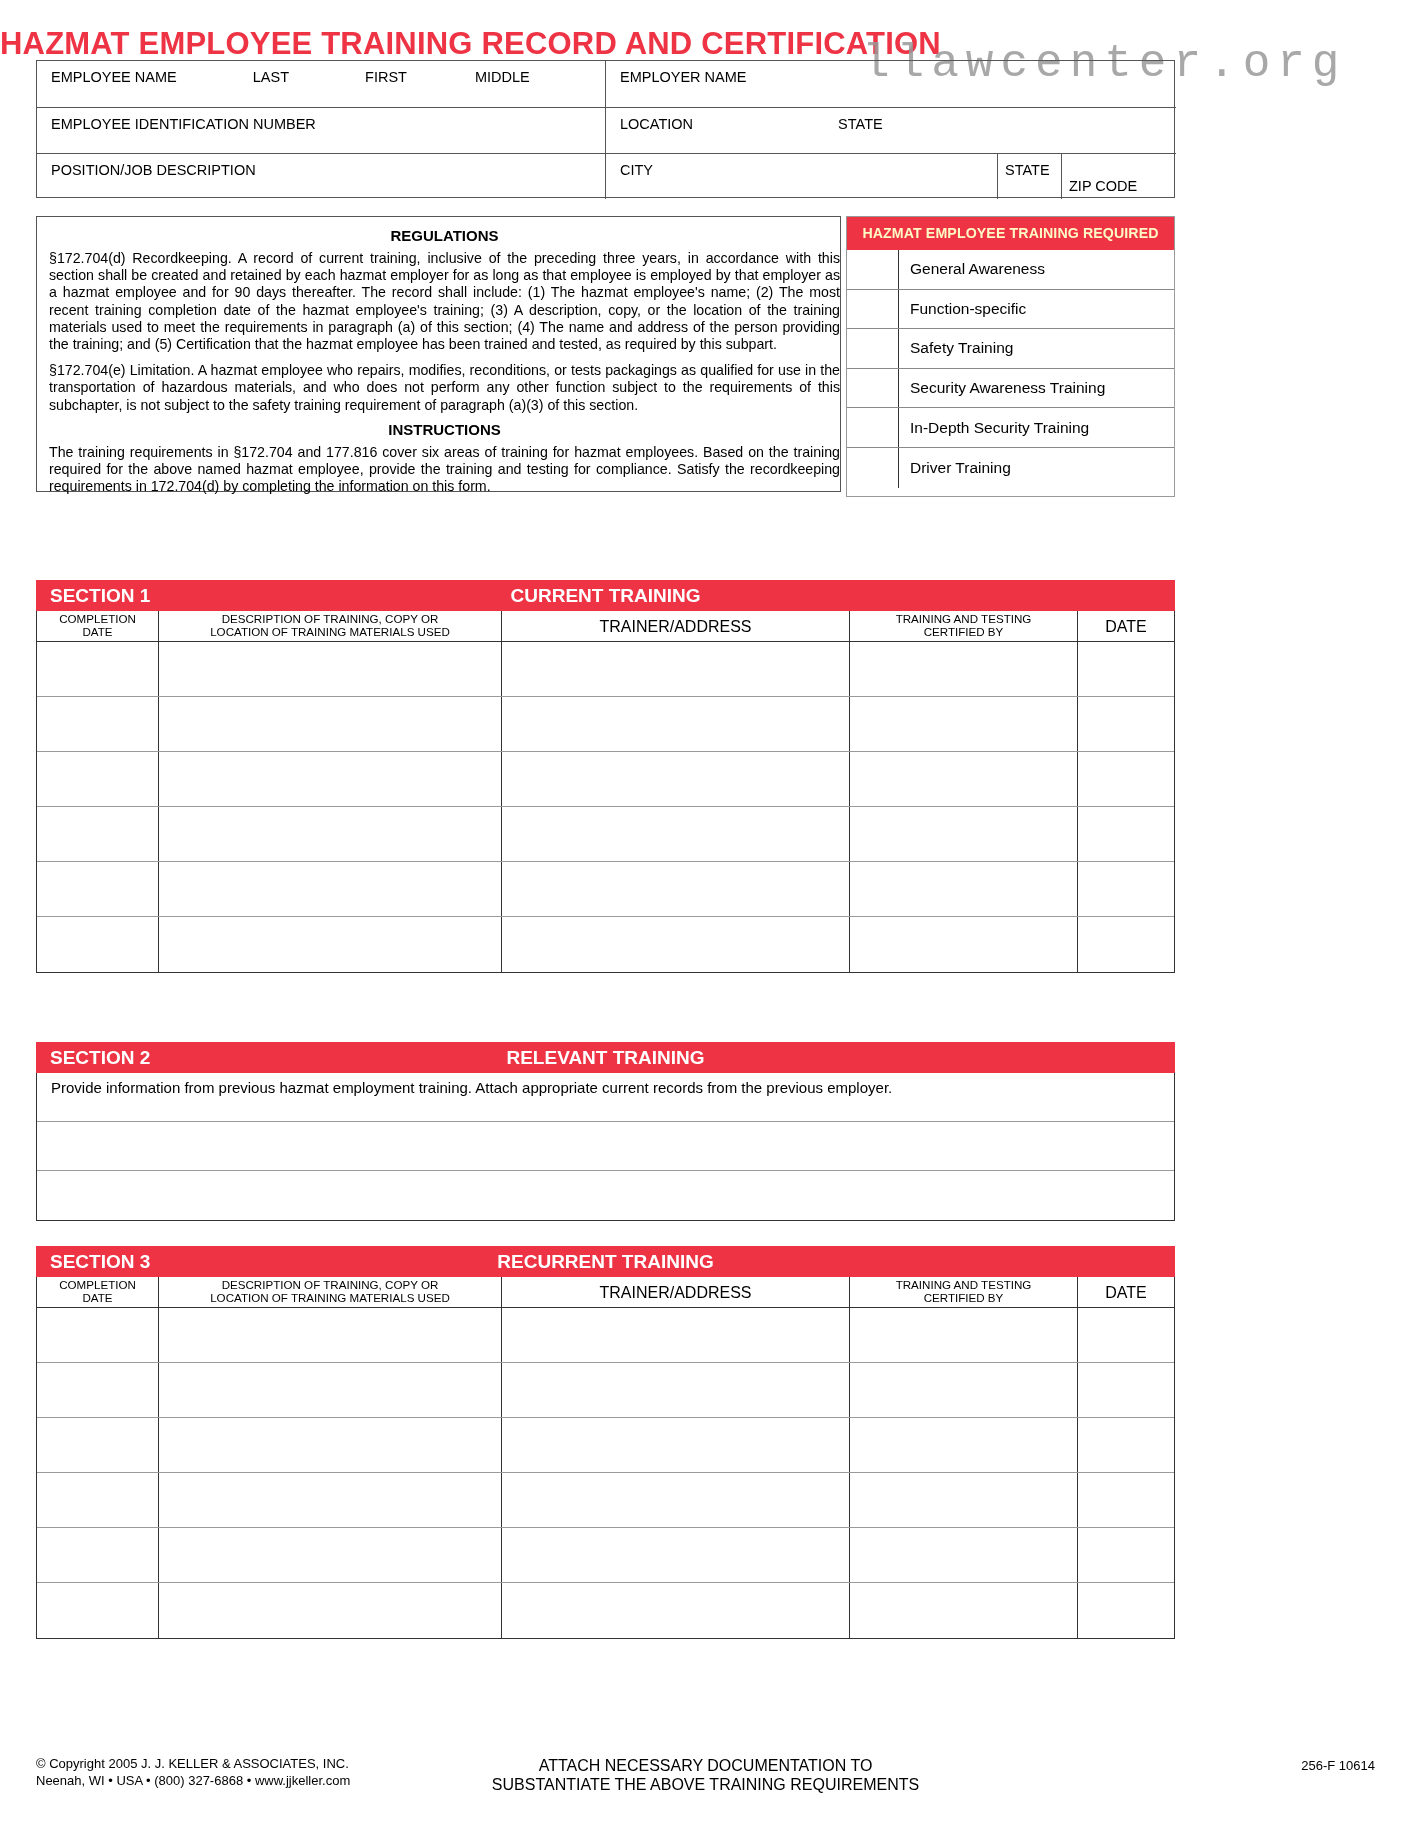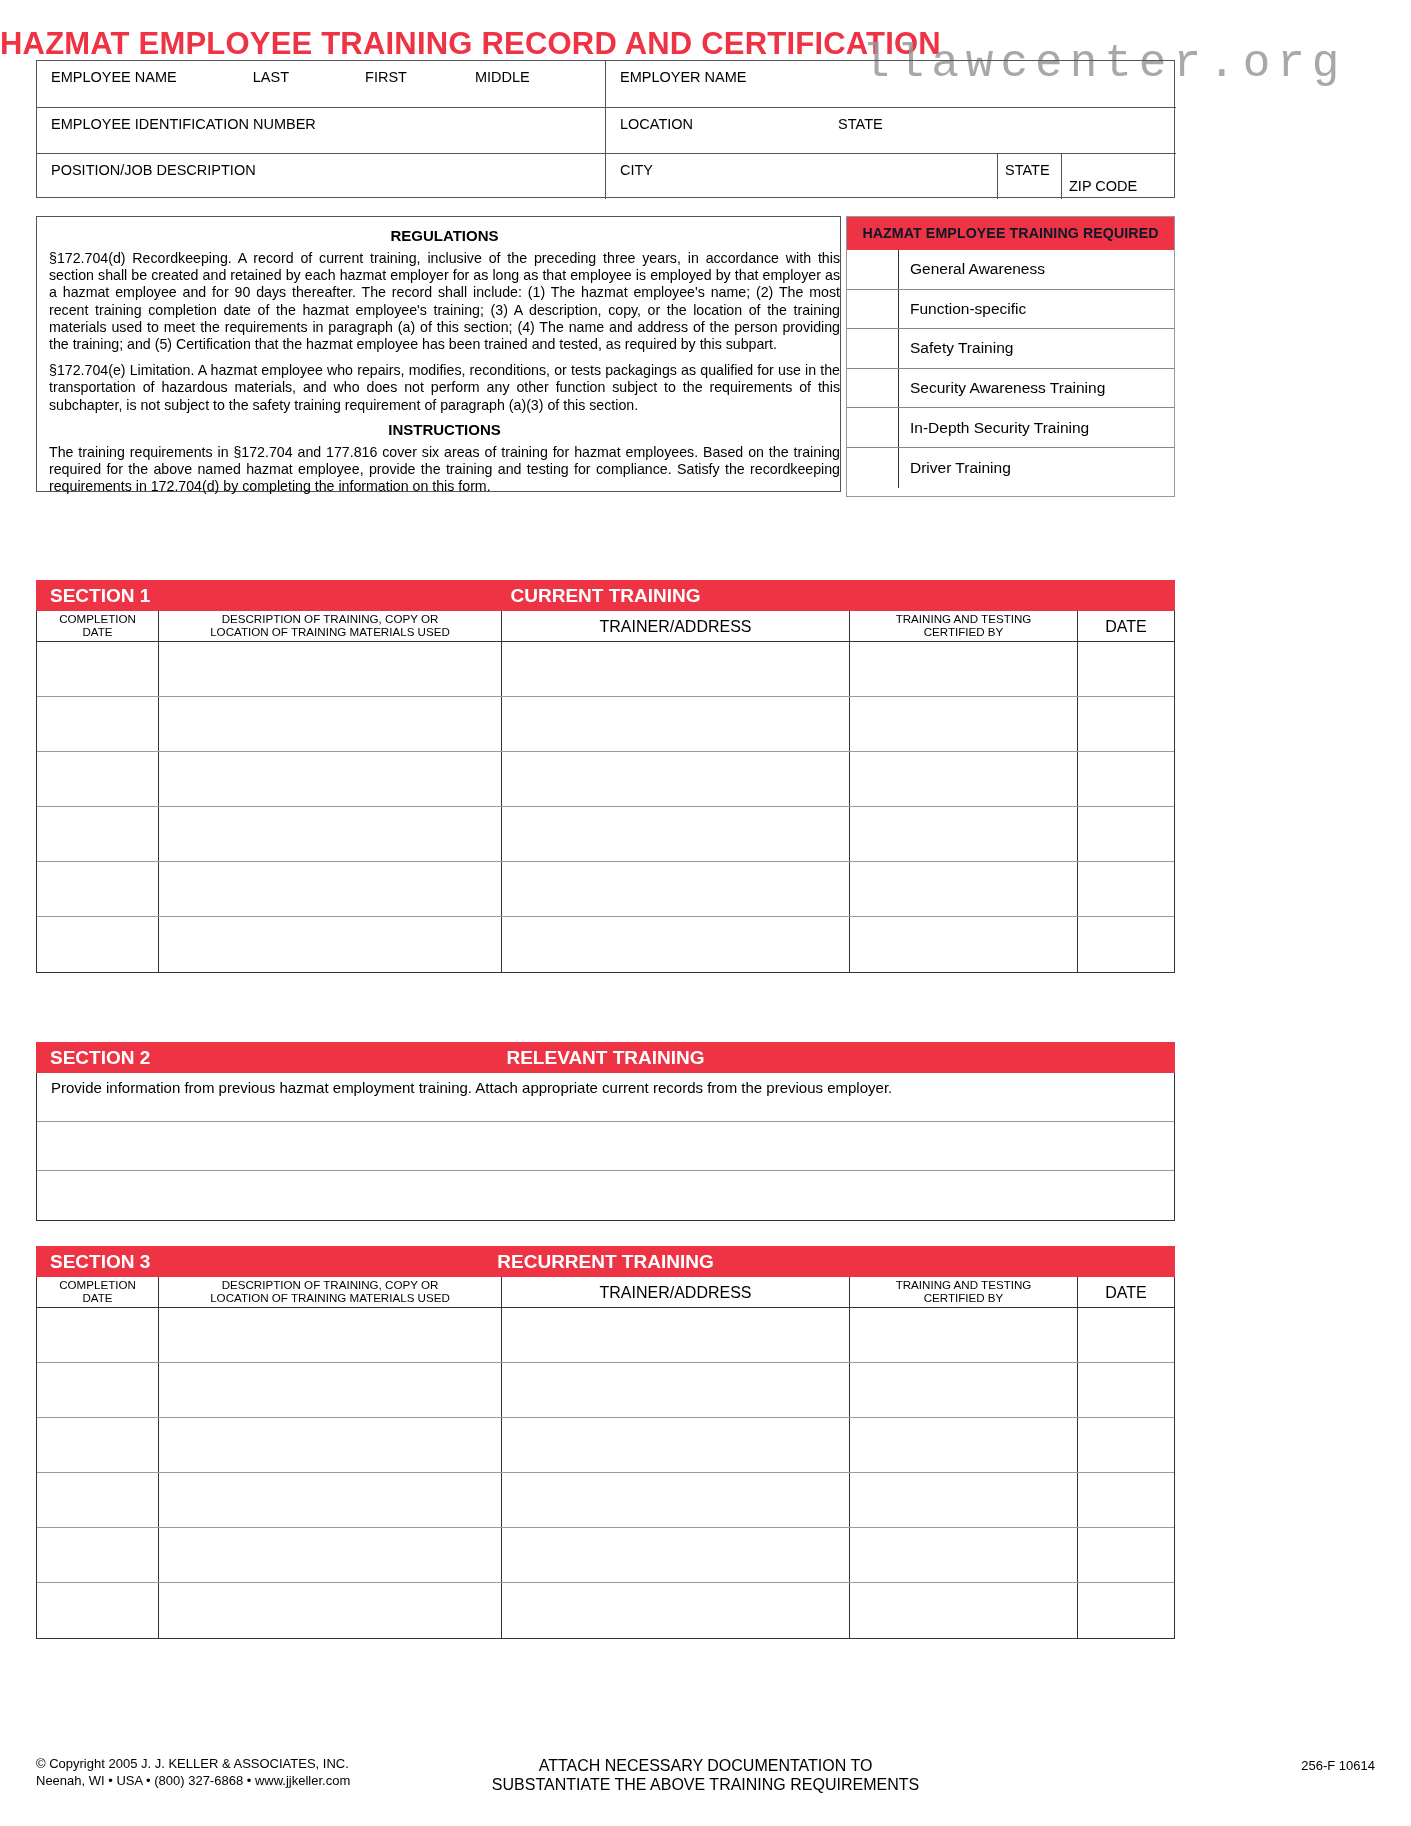--- a/index.html
+++ b/index.html
@@ -95,21 +95,21 @@
   
   .trbox {
     position: absolute;
     left: 846px; top: 216px;
     width: 329px;
     height: 281px;
     border: 1px solid #999;
   }
   .trhead {
     background: #ee3344;
-    color: #0f172a;
+    color: #fef9c3;
     font-size: 14.2px;
     font-weight: bold;
     text-align: center;
     height: 33px;
     line-height: 33px;
     letter-spacing: 0.1px;
   }
   .trrow {
     display: flex;
     height: 39.6px;

